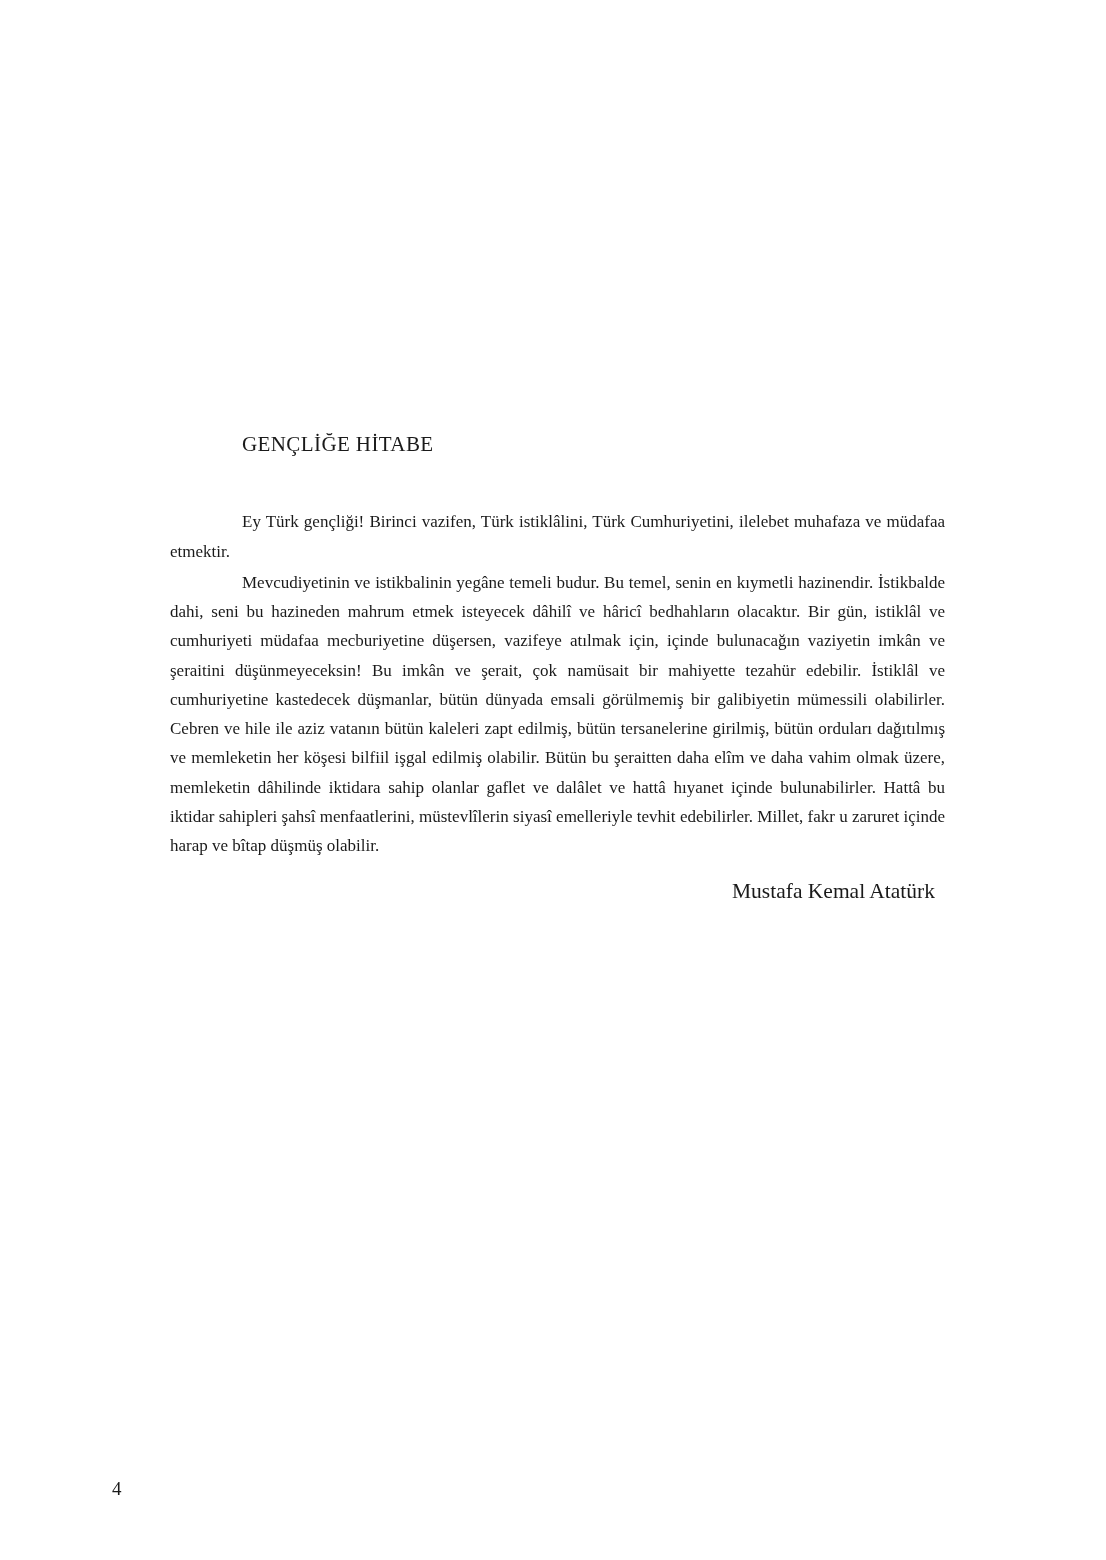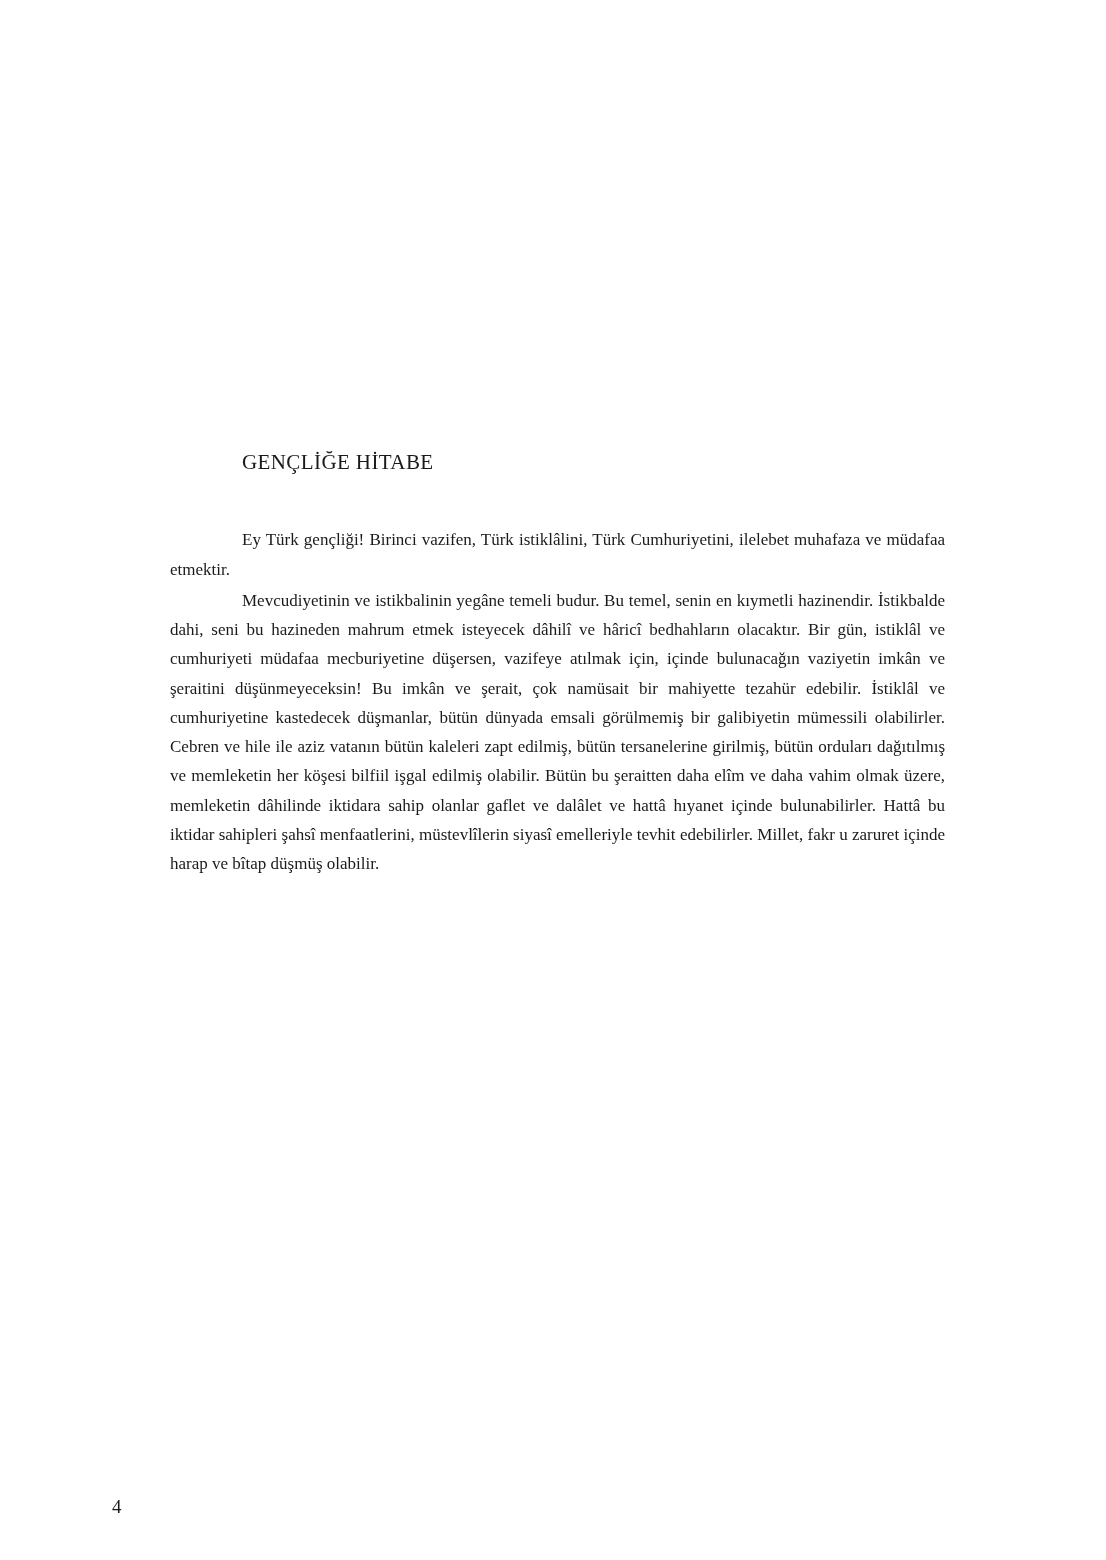--- a/index.html
+++ b/index.html
@@ -12,21 +12,20 @@
     height: 1560px;
     position: relative;
     font-family: "Liberation Serif", serif;
     color: #1a1a1a;
     overflow: hidden;
   }
   .page {
     position: absolute;
     inset: 0;
     background: #ffffff;
-    margin-top: 18px;
   }
   .content {
     position: absolute;
     left: 170px;
     top: 430px;
     width: 775px;
   }
   .heading {
     font-size: 21px;
     letter-spacing: 0.4px;
@@ -62,15 +61,16 @@
   }
 </style>
 </head>
 <body>
 
 <div class="page">
   <div class="content">
     <div class="heading">GENÇLİĞE HİTABE</div>
     <p class="body-par">Ey Türk gençliği! Birinci vazifen, Türk istiklâlini, Türk Cumhuriyetini, ilelebet muhafaza ve müdafaa etmektir.</p>
     <p class="body-par">Mevcudiyetinin ve istikbalinin yegâne temeli budur. Bu temel, senin en kıymetli hazinendir. İstikbalde dahi, seni bu hazineden mahrum etmek isteyecek dâhilî ve hâricî bedhahların olacaktır. Bir gün, istiklâl ve cumhuriyeti müdafaa mecburiyetine düşersen, vazifeye atılmak için, içinde bulunacağın vaziyetin imkân ve şeraitini düşünmeyeceksin! Bu imkân ve şerait, çok namüsait bir mahiyette tezahür edebilir. İstiklâl ve cumhuriyetine kastedecek düşmanlar, bütün dünyada emsali görülmemiş bir galibiyetin mümessili olabilirler. Cebren ve hile ile aziz vatanın bütün kaleleri zapt edilmiş, bütün tersanelerine girilmiş, bütün orduları dağıtılmış ve memleketin her köşesi bilfiil işgal edilmiş olabilir. Bütün bu şeraitten daha elîm ve daha vahim olmak üzere, memleketin dâhilinde iktidara sahip olanlar gaflet ve dalâlet ve hattâ hıyanet içinde bulunabilirler. Hattâ bu iktidar sahipleri şahsî menfaatlerini, müstevlîlerin siyasî emelleriyle tevhit edebilirler. Millet, fakr u zaruret içinde harap ve bîtap düşmüş olabilir.</p>
+    <div class="signature">Mustafa Kemal Atatürk</div>
   </div>
   <div class="page-number">4</div>
 </div>
 
 </body></html>

